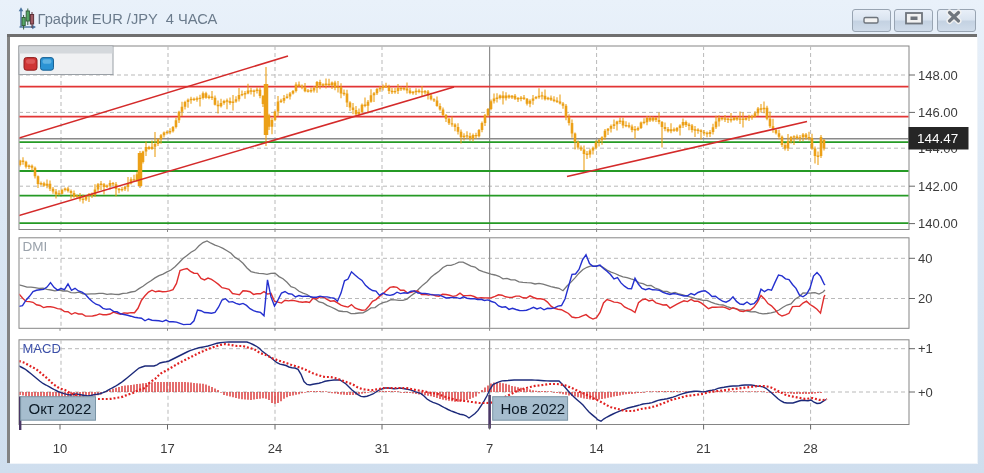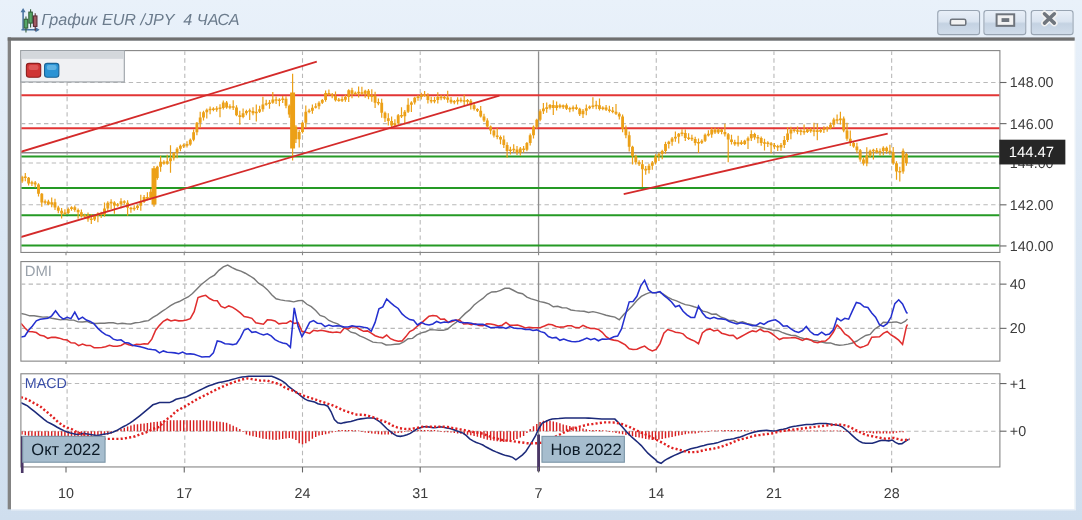--- a/index.html
+++ b/index.html
@@ -1,18 +1,18 @@
 <!DOCTYPE html>
 <html><head>
 <meta charset="utf-8">
 <style>
 html,body{margin:0;padding:0;}
 body{width:984px;height:473px;overflow:hidden;font-family:"Liberation Sans",sans-serif;position:relative;background:#d3e1f0;}
 #frame{position:absolute;left:0;top:0;width:984px;height:473px;background:linear-gradient(to bottom,#e9f1fa 0%,#dbe7f4 45%,#cfdeee 100%);}
-#titlebar{position:absolute;left:0;top:0;width:984px;height:33px;font-style:italic;}
+#titlebar{position:absolute;left:0;top:0;width:984px;height:33px;}
 #title{position:absolute;left:37.5px;top:10.5px;font-size:14.7px;color:#6b7b8c;white-space:pre;}
 .wbtn{position:absolute;top:8.5px;height:21px;width:37px;border:1px solid #98a4b2;border-radius:3px;background:linear-gradient(to bottom,#e8eff8 0%,#dae4f0 45%,#c4d2e2 55%,#d0dcea 100%);}
 #content{position:absolute;left:9.5px;top:36.5px;width:967px;height:426.5px;background:#ffffff;}
 #bl{position:absolute;left:6.5px;top:33.5px;width:3px;height:429.5px;background:#838383;}
 #bt{position:absolute;left:6.5px;top:33.5px;width:970px;height:3px;background:#6f6f6f;}
 #br{position:absolute;left:976.5px;top:36.5px;width:1px;height:427px;background:#eef3f8;}
 #bb{position:absolute;left:9.5px;top:463px;width:967px;height:1px;background:#f0f4f9;}
 </style>
 </head>
 <body>

